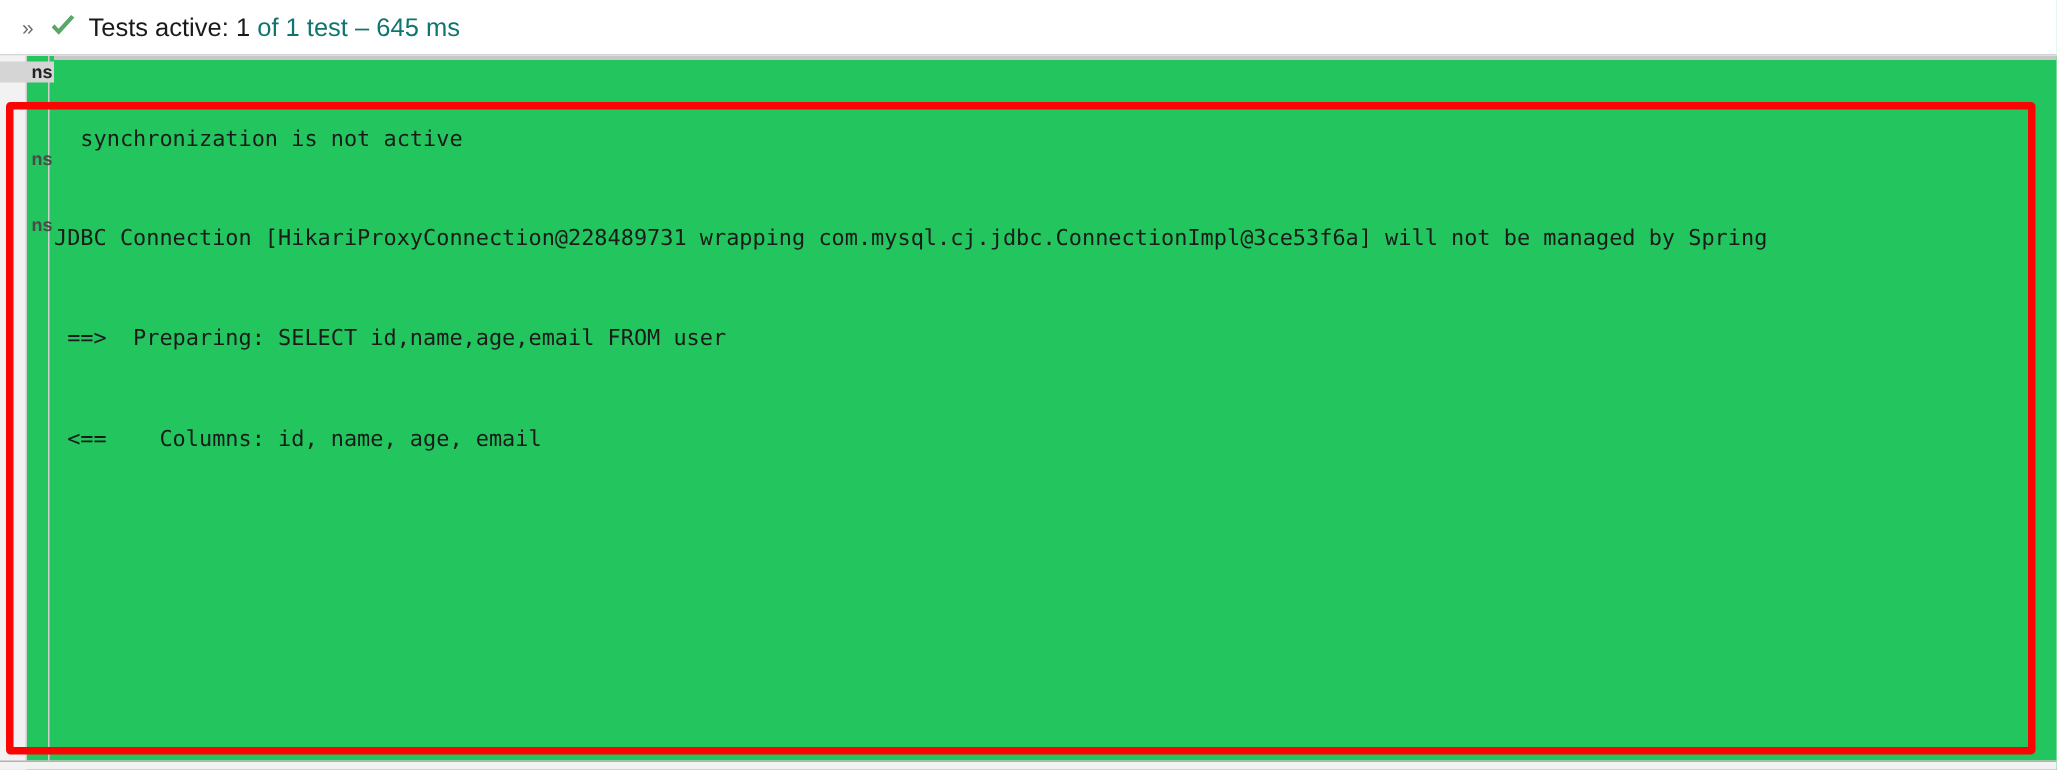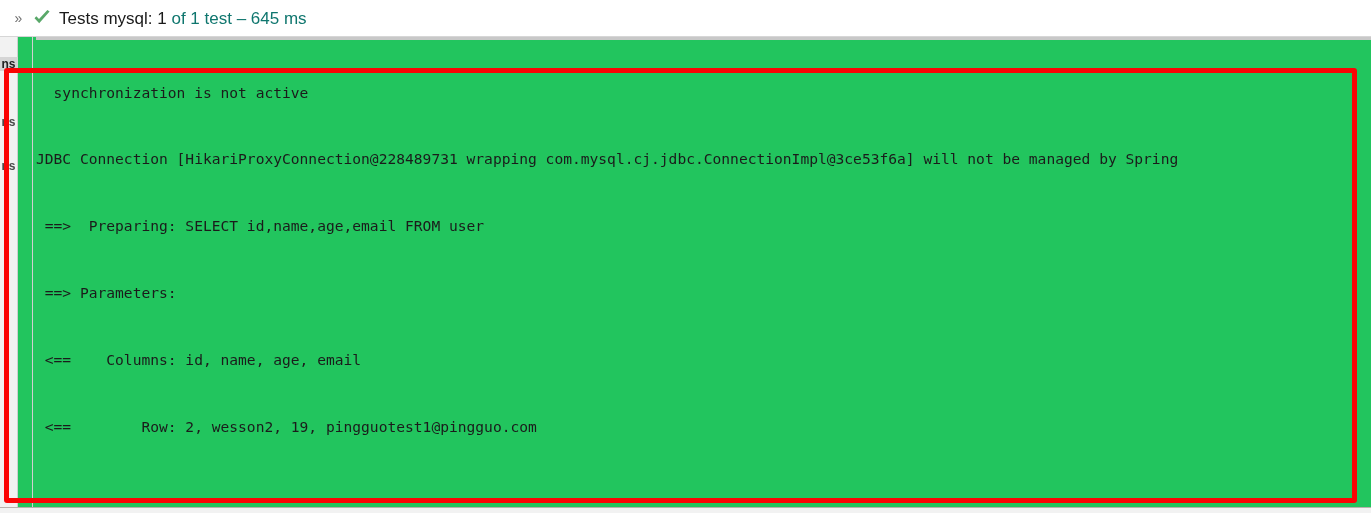--- a/index.html
+++ b/index.html
@@ -62,32 +62,31 @@
     width: 18px;
     height: 476px;
     background: #f2f2f2;
     border-right: 1px solid #cfcfcf;
     box-sizing: border-box;
     z-index: 3;
   }
   .side-tab {
     position: absolute;
     left: 0;
-    width: 18px;
+    width: 36px;
     font-size: 12px;
     font-weight: bold;
     color: #4a4a4a;
-    text-align: center;
+    text-align: right;
     padding-right: 1px;
     box-sizing: border-box;
     white-space: nowrap;
     overflow: hidden;
     direction: rtl;
     line-height: 14px;
-    margin-top: 16px;
   }
   .side-tab.selected {
     background: #d5d5d5;
     color: #222222;
   }
 
   
   #console-panel {
     position: absolute;
     left: 18px;
@@ -170,42 +169,40 @@
 <body>
 
 <div id="status-bar">
   <div id="expand-chevrons">»</div>
   <span id="check-icon">
     <svg width="22" height="22" viewBox="0 0 22 22" aria-hidden="true">
       <path d="M3.5 11.3 L8.2 16.2 L18.6 4.6 L16.4 3.0 L8.0 12.1 L5.3 9.2 Z" fill="#59a869"></path>
     </svg>
   </span>
   <div id="status-text">
-    <span>Tests mysql:</span><span>&nbsp;</span><span>1</span><span class="muted"> of 1 test – 645 ms</span>
+    <span>Tests active:</span><span>&nbsp;</span><span>1</span><span class="muted"> of 1 test – 645 ms</span>
   </div>
 </div>
 
 <div id="left-tab-strip">
   <div class="side-tab selected" style="top:4px;">ns</div>
   <div class="side-tab" style="top:62px;">ns</div>
   <div class="side-tab" style="top:106px;">ns</div>
 </div>
 
 <div id="console-panel">
   <div id="gutter-divider"></div>
   <div id="scroll-track">
     <div id="scroll-thumb"></div>
   </div>
   <div id="console-text">
     <div class="log-line clipped-top">  synchronization is not active</div>
     <div class="log-line clipped-top">JDBC Connection [HikariProxyConnection@228489731 wrapping com.mysql.cj.jdbc.ConnectionImpl@3ce53f6a] will not be managed by Spring</div>
     <div class="log-line"> ==&gt;  Preparing: SELECT id,name,age,email FROM user</div>
-    <div class="log-line"> ==&gt; Parameters: </div>
     <div class="log-line"> &lt;==    Columns: id, name, age, email</div>
-    <div class="log-line"> &lt;==        Row: 2, wesson2, 19, pingguotest1@pingguo.com</div>
     
     
     
     
     
     
     
     
     
     

